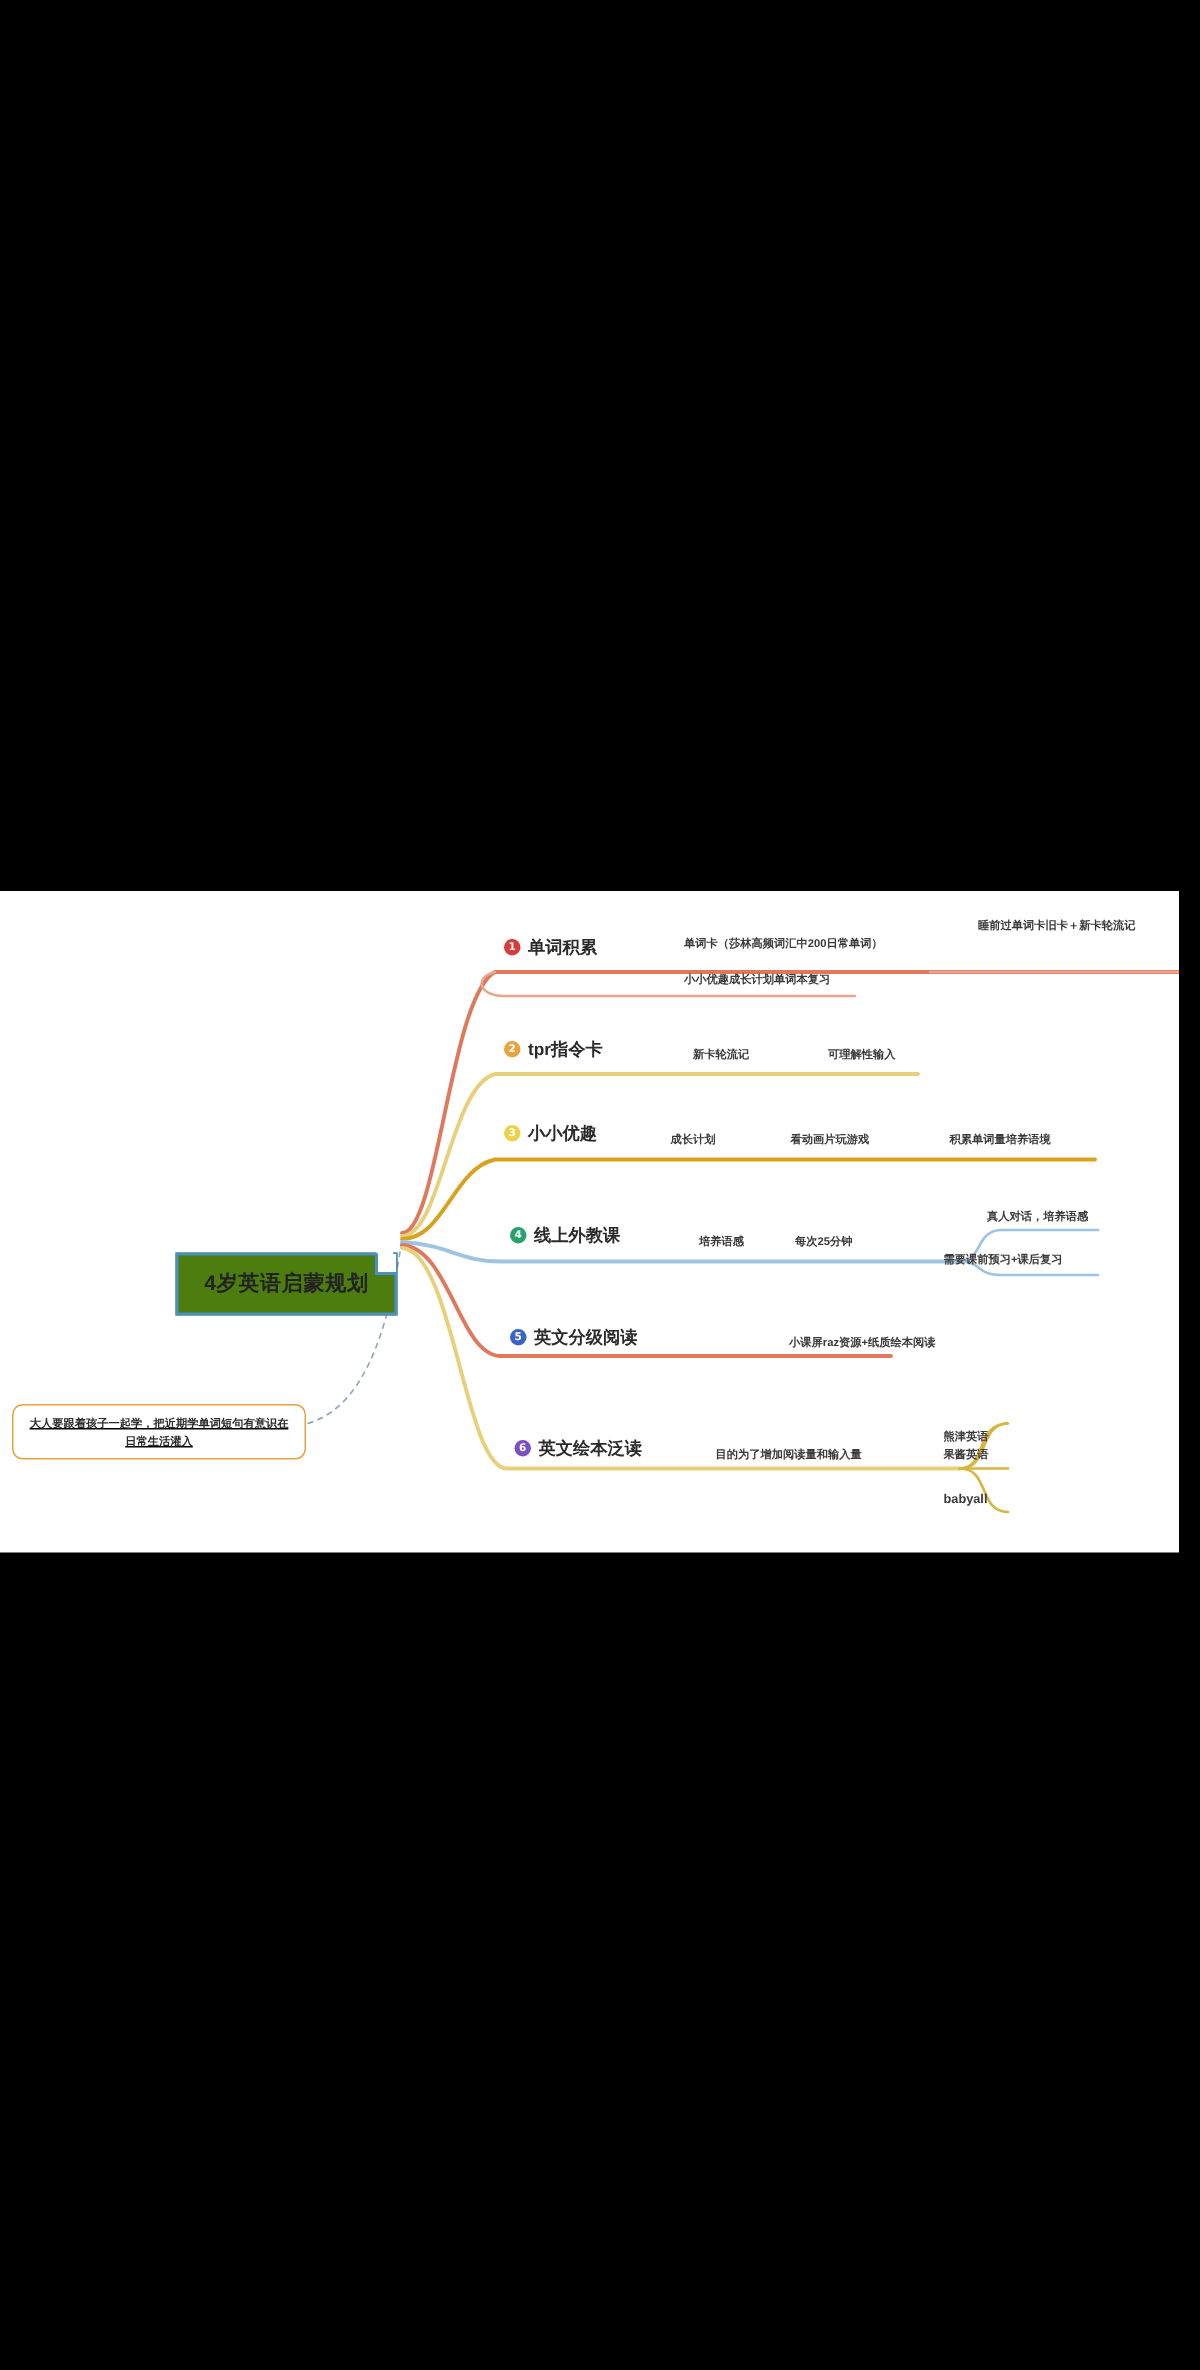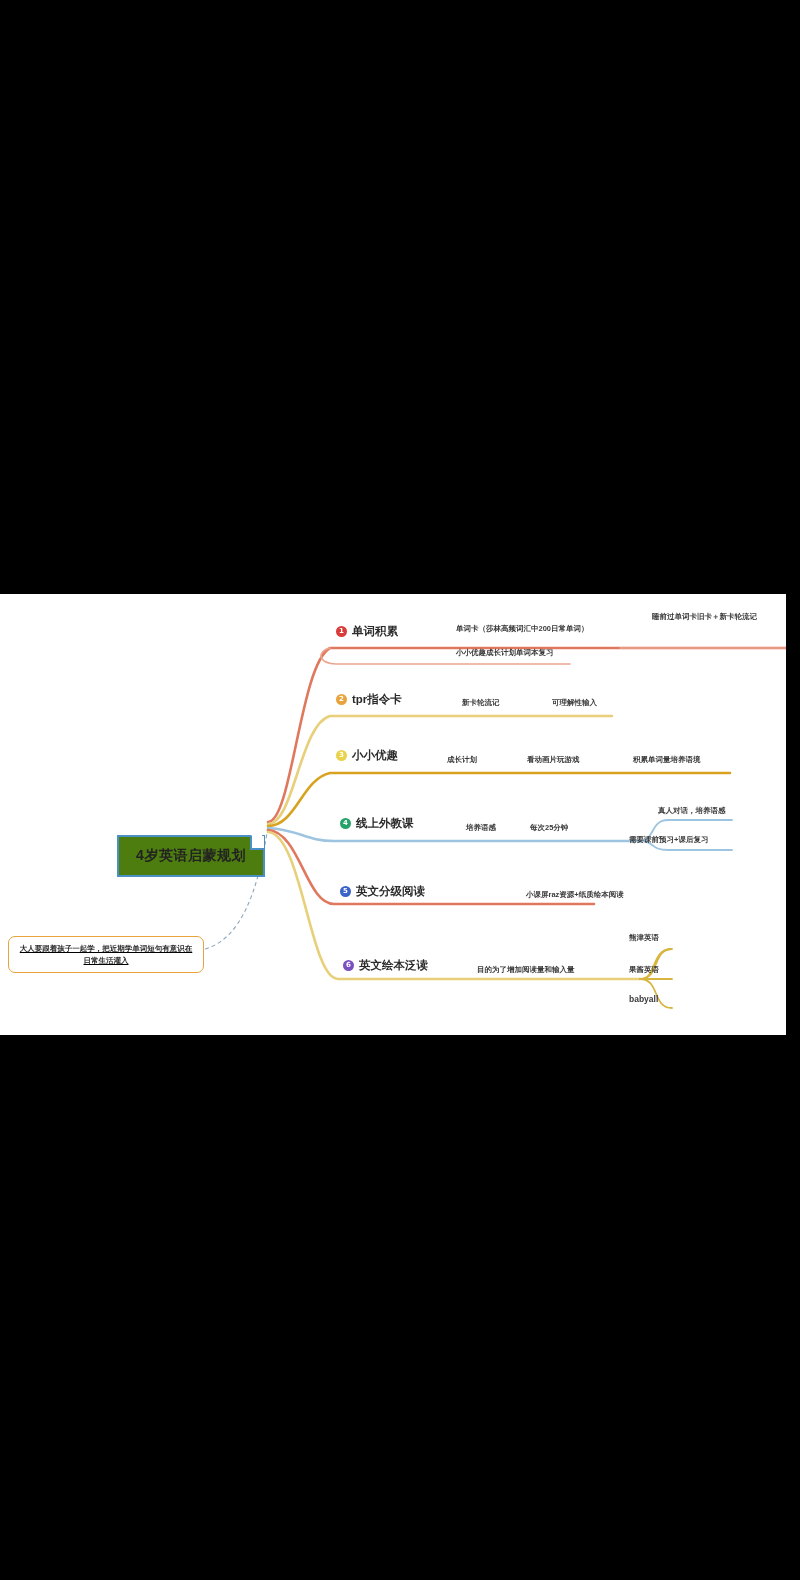--- a/index.html
+++ b/index.html
@@ -138,17 +138,17 @@
     <span class="badge" style="background:#3a63c9">5</span>
     <span>英文分级阅读</span>
   </div>
   <div class="node sub" style="left:478px;top:296px;margin-left:48px;">小课屏raz资源+纸质绘本阅读</div>
 
   <div class="node branch-label" style="left:343px;top:364px;">
     <span class="badge" style="background:#7a4fc0">6</span>
     <span>英文绘本泛读</span>
   </div>
   <div class="node sub" style="left:477px;top:371px;">目的为了增加阅读量和输入量</div>
-  <div class="node sub" style="left:629px;top:339px;">熊津英语</div>
+  <div class="node sub" style="left:629px;top:359px;">熊津英语</div>
   <div class="node sub" style="left:629px;top:371px;">果酱英语</div>
   <div class="node sub" style="left:629px;top:400px;font-size:8.5px;">babyall</div>
 
 </div>
 
 </body></html>

